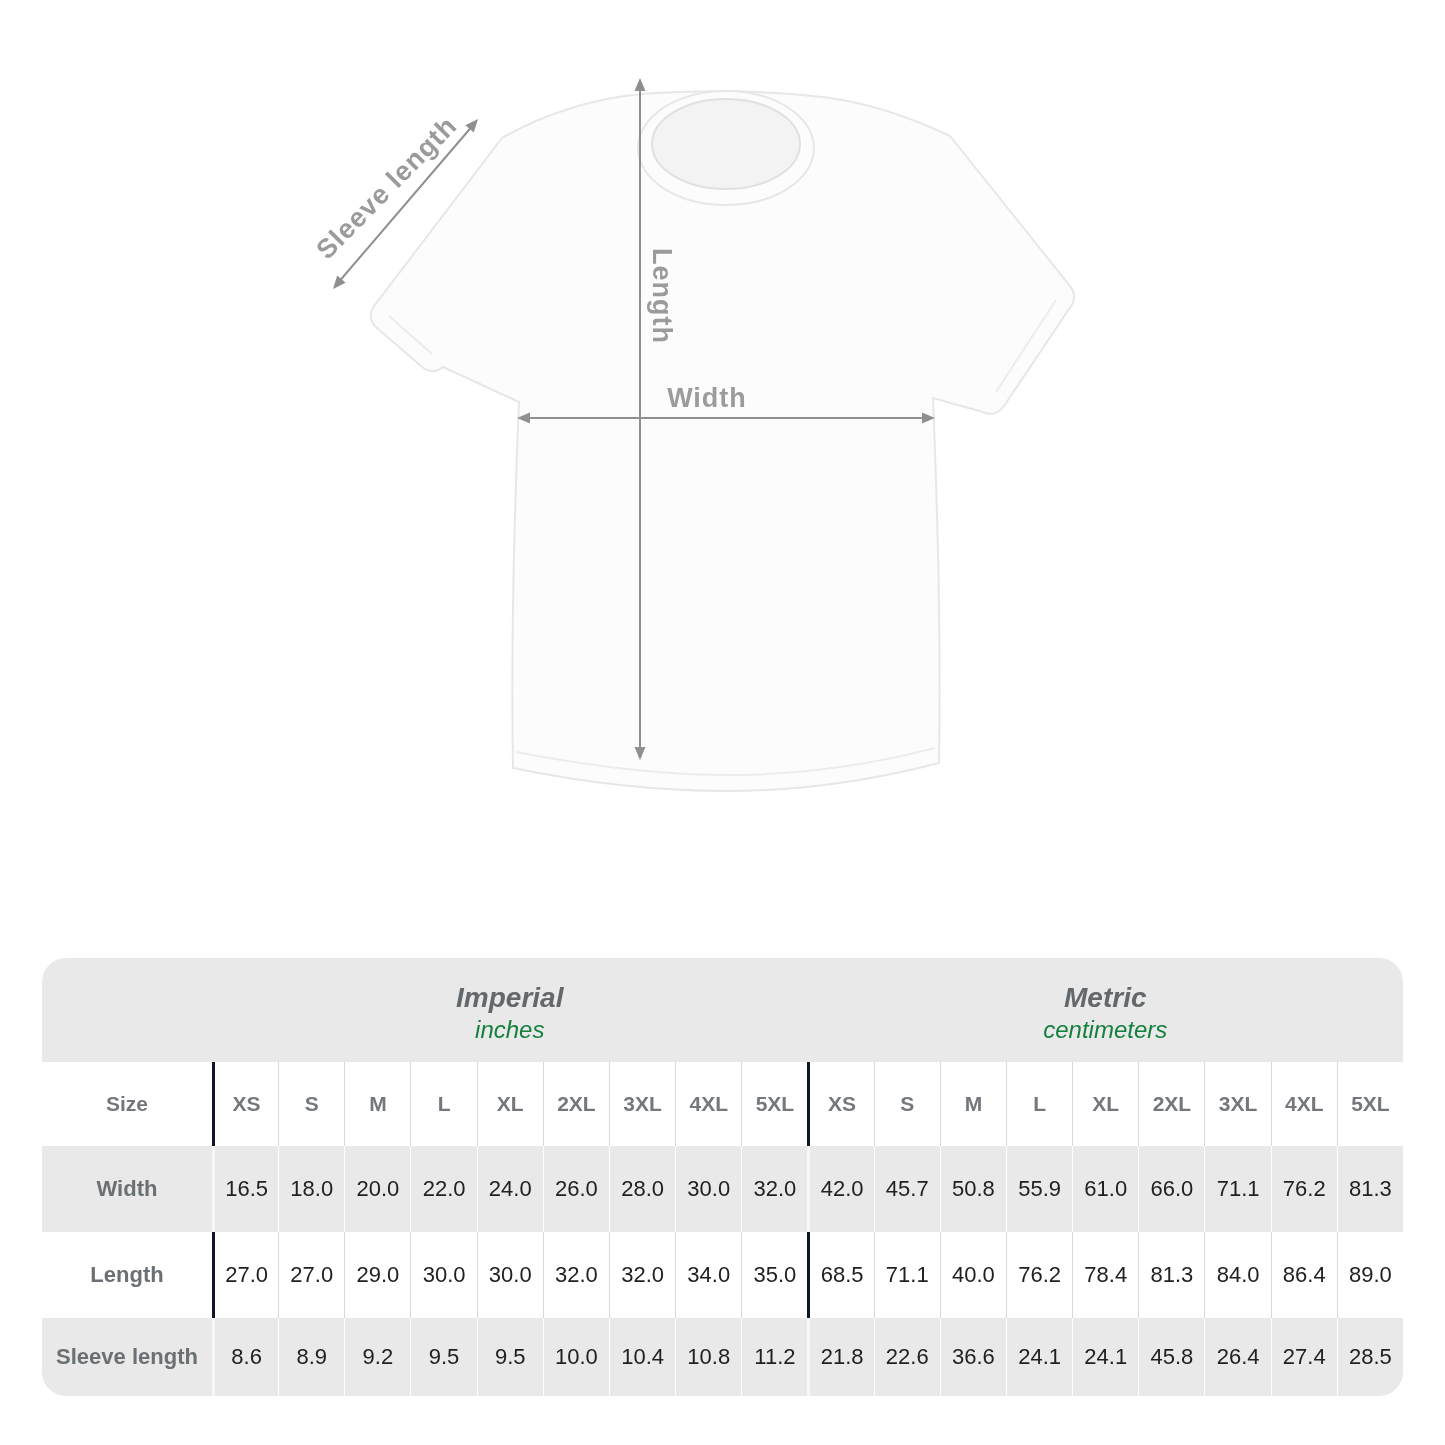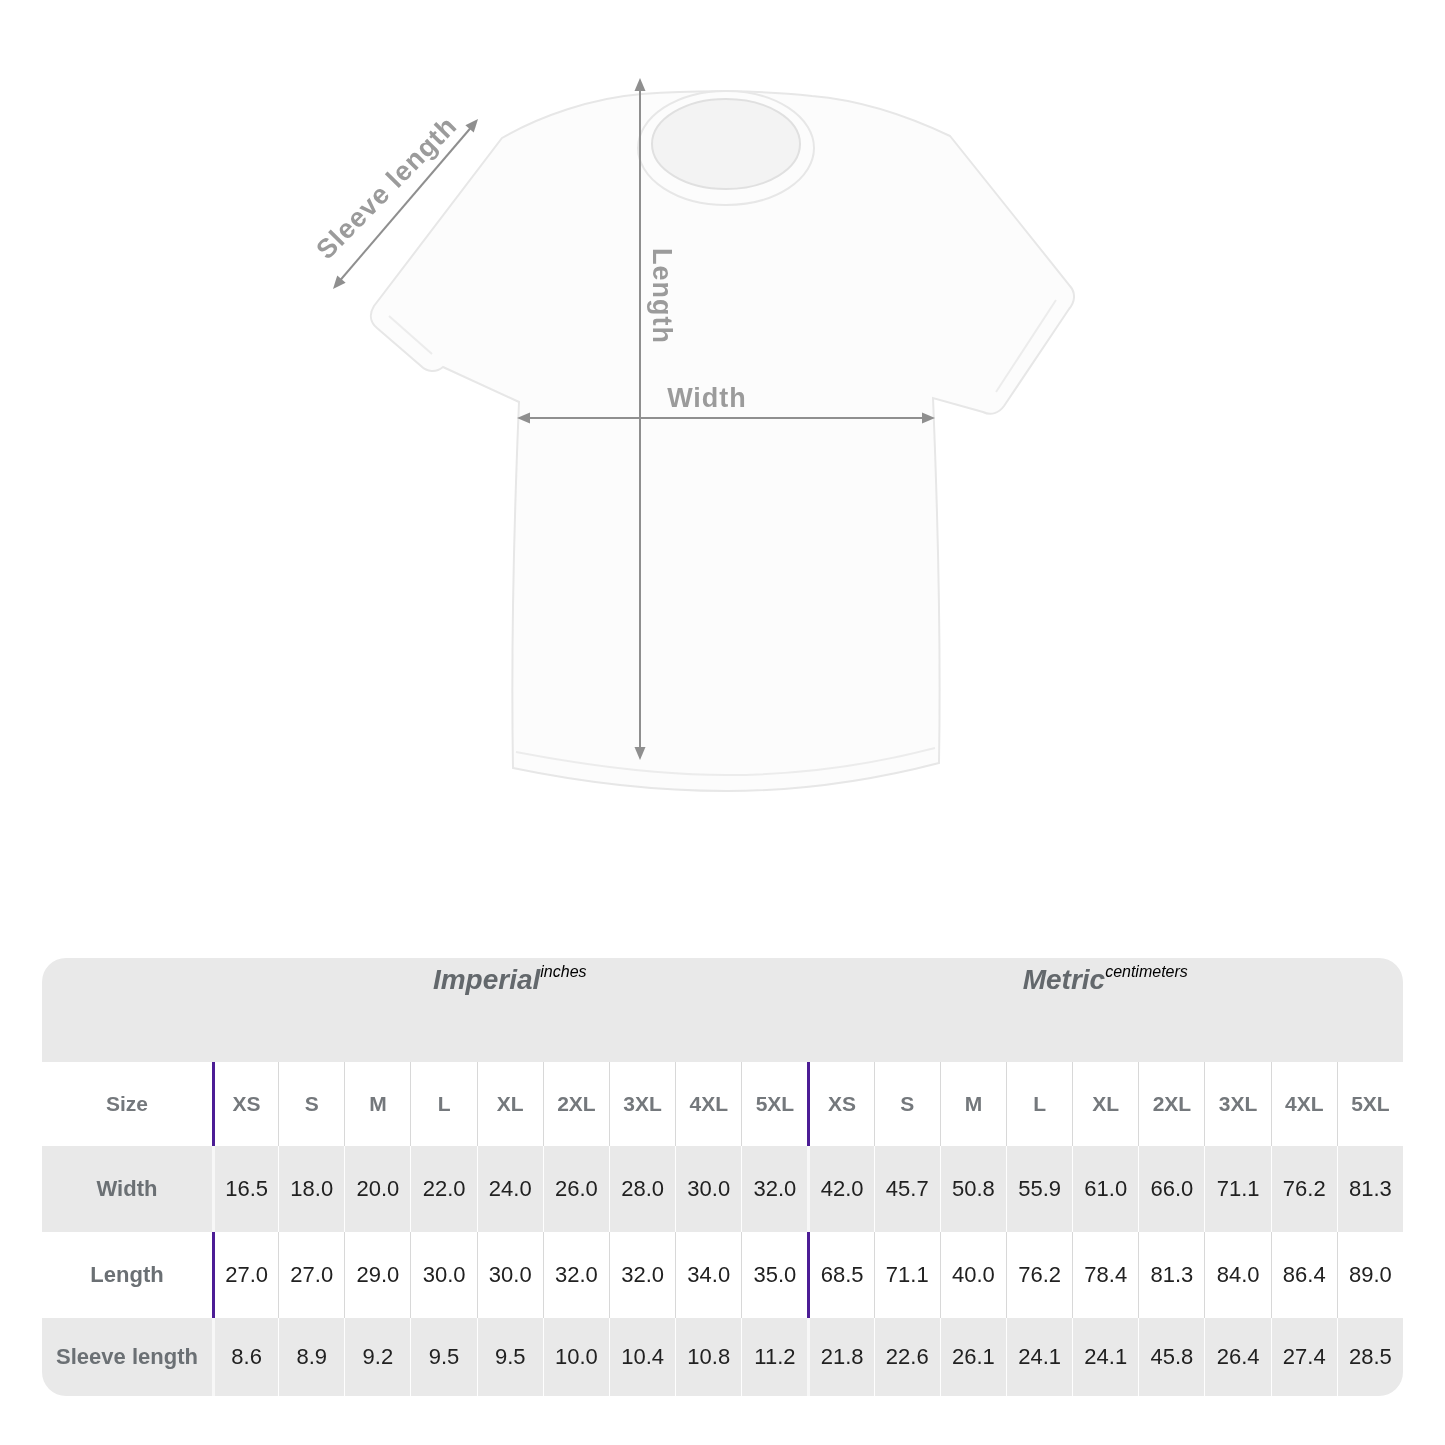--- a/index.html
+++ b/index.html
@@ -34,41 +34,41 @@
   
   .size-table{
     position:absolute;left:42px;top:958px;width:1361px;height:438px;
     border-radius:24px;overflow:hidden;background:#ffffff;
   }
   .band{
     height:104px;background:#e9e9e9;
     display:grid;grid-template-columns:170px 1fr 1fr;
   }
   .band-group{
-    display:flex;flex-direction:row;align-items:flex-start;justify-content:center;
+    display:flex;flex-direction:column;align-items:center;justify-content:center;
     padding-top:4px;
   }
   .g-name{font-size:28px;font-weight:bold;font-style:italic;color:#63686c;line-height:1.25;}
-  .g-unit{font-size:16px;font-style:italic;color:#000000;line-height:1.25;}
+  .g-unit{font-size:24px;font-style:italic;color:#15803d;line-height:1.25;}
   #size-grid{
     display:grid;
     grid-template-columns:170px repeat(18,1fr);
     grid-template-rows:84px 86px 86px 78px;
   }
   .cell{
     display:flex;align-items:center;justify-content:center;
     font-size:22px;color:#212121;
     border-left:1px solid #d8d8d8;
     white-space:nowrap;
   }
   .cell.label-col{border-left:none;}
   .cell.head{font-weight:bold;color:#74787c;font-size:21px;}
   .cell.rowlabel{font-weight:bold;color:#6b7074;font-size:22px;}
   .cell.alt{background:#e9e9e9;border-left-color:rgba(255,255,255,0.95);}
-  .cell.sep{border-left:3px solid #4c1d95;}
+  .cell.sep{border-left:3px solid #0f172a;}
   .cell.alt.sep{border-left-color:#f7f7f7;}
 </style>
 </head>
 <body>
 
 <div class="page">
 
   <svg class="diagram" width="1445" height="830" viewBox="0 0 1445 830">
 
     <path class="shirt-body" d="
@@ -192,21 +192,21 @@
         <div class="cell val alt">8.9</div>
         <div class="cell val alt">9.2</div>
         <div class="cell val alt">9.5</div>
         <div class="cell val alt">9.5</div>
         <div class="cell val alt">10.0</div>
         <div class="cell val alt">10.4</div>
         <div class="cell val alt">10.8</div>
         <div class="cell val alt">11.2</div>
         <div class="cell val alt sep">21.8</div>
         <div class="cell val alt">22.6</div>
-        <div class="cell val alt">26.1</div>
+        <div class="cell val alt">36.6</div>
         <div class="cell val alt">24.1</div>
         <div class="cell val alt">24.1</div>
         <div class="cell val alt">45.8</div>
         <div class="cell val alt">26.4</div>
         <div class="cell val alt">27.4</div>
         <div class="cell val alt">28.5</div>
       </div>
   </div>
 
 </div>

